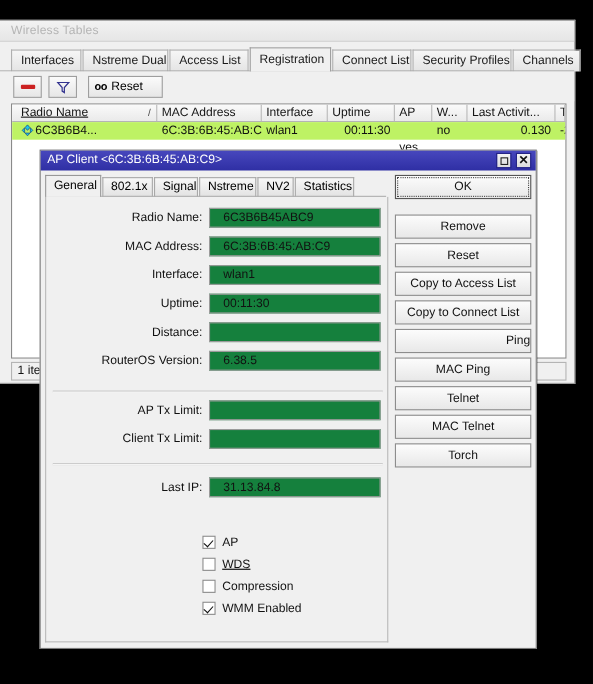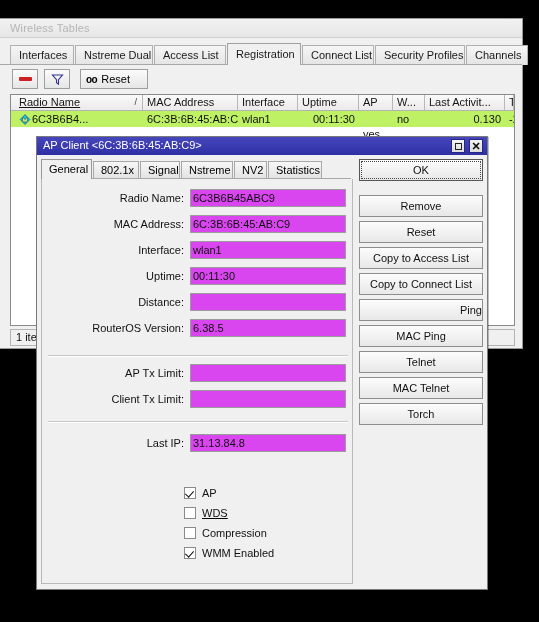--- a/index.html
+++ b/index.html
@@ -299,26 +299,26 @@
     text-align: right;
     font-size: 11px;
     line-height: 18px;
     color: #111;
   }
   .form-input {
     position: absolute;
     left: 148px;
     width: 156px;
     height: 18px;
-    background: #d946ef;
+    background: #15803d;
     border: 1px solid #9b9b9b;
     box-sizing: border-box;
     font-size: 11px;
     line-height: 16px;
-    padding-left: 2px;
+    padding-left: 12px;
     color: #111;
     overflow: hidden;
     white-space: nowrap;
   }
   .sep {
     position: absolute;
     left: 6px;
     width: 300px;
     height: 1px;
     background: #c8c8c8;

